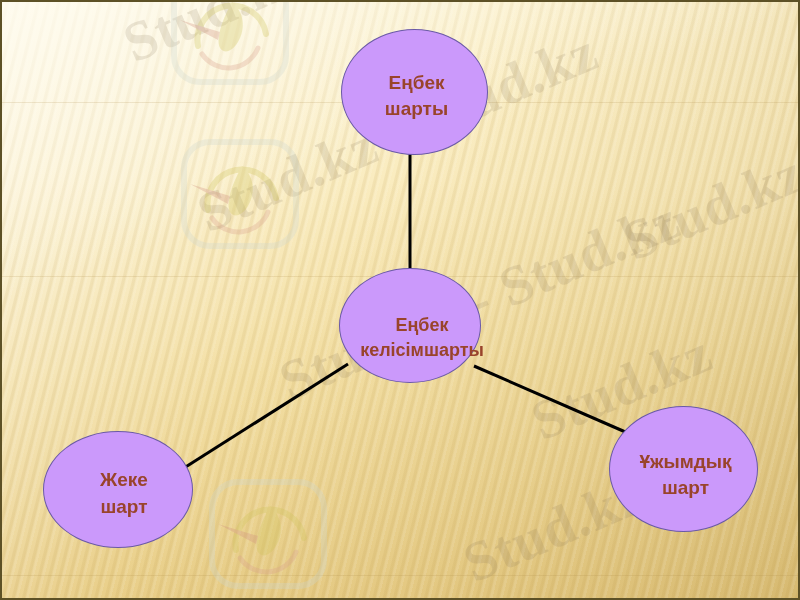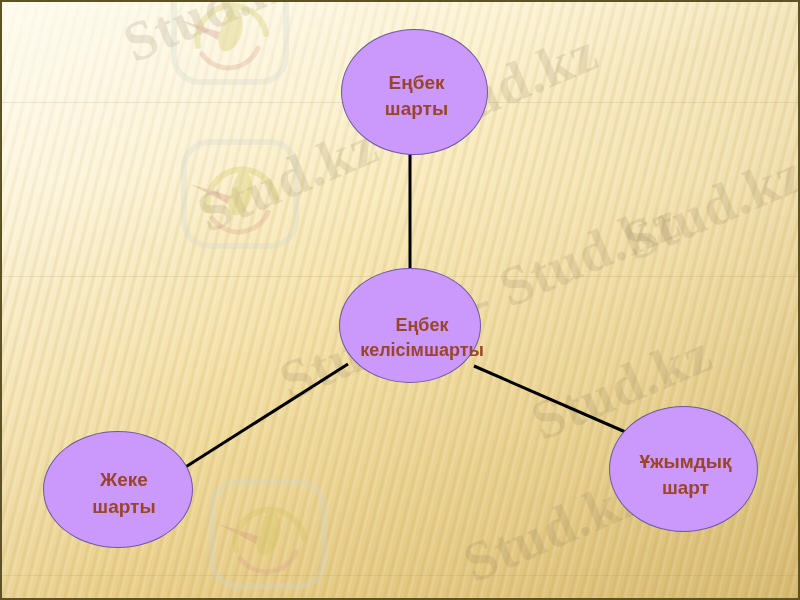--- a/index.html
+++ b/index.html
@@ -167,21 +167,21 @@
 шарты</span>
   </div>
 
   <div class="node" id="node-center" style="left: 337px; top: 266px; width: 142px; height: 115px;">
     <span class="node-label">Еңбек
 келісімшарты</span>
   </div>
 
   <div class="node" id="node-left" style="left: 41px; top: 429px; width: 150px; height: 117px;">
     <span class="node-label">Жеке
-шарты</span>
+шарт</span>
   </div>
 
   <div class="node" id="node-right" style="left: 607px; top: 404px; width: 149px; height: 126px;">
     <span class="node-label">Ұжымдық
 шарт</span>
   </div>
 
 </div>
 
 </body></html>

